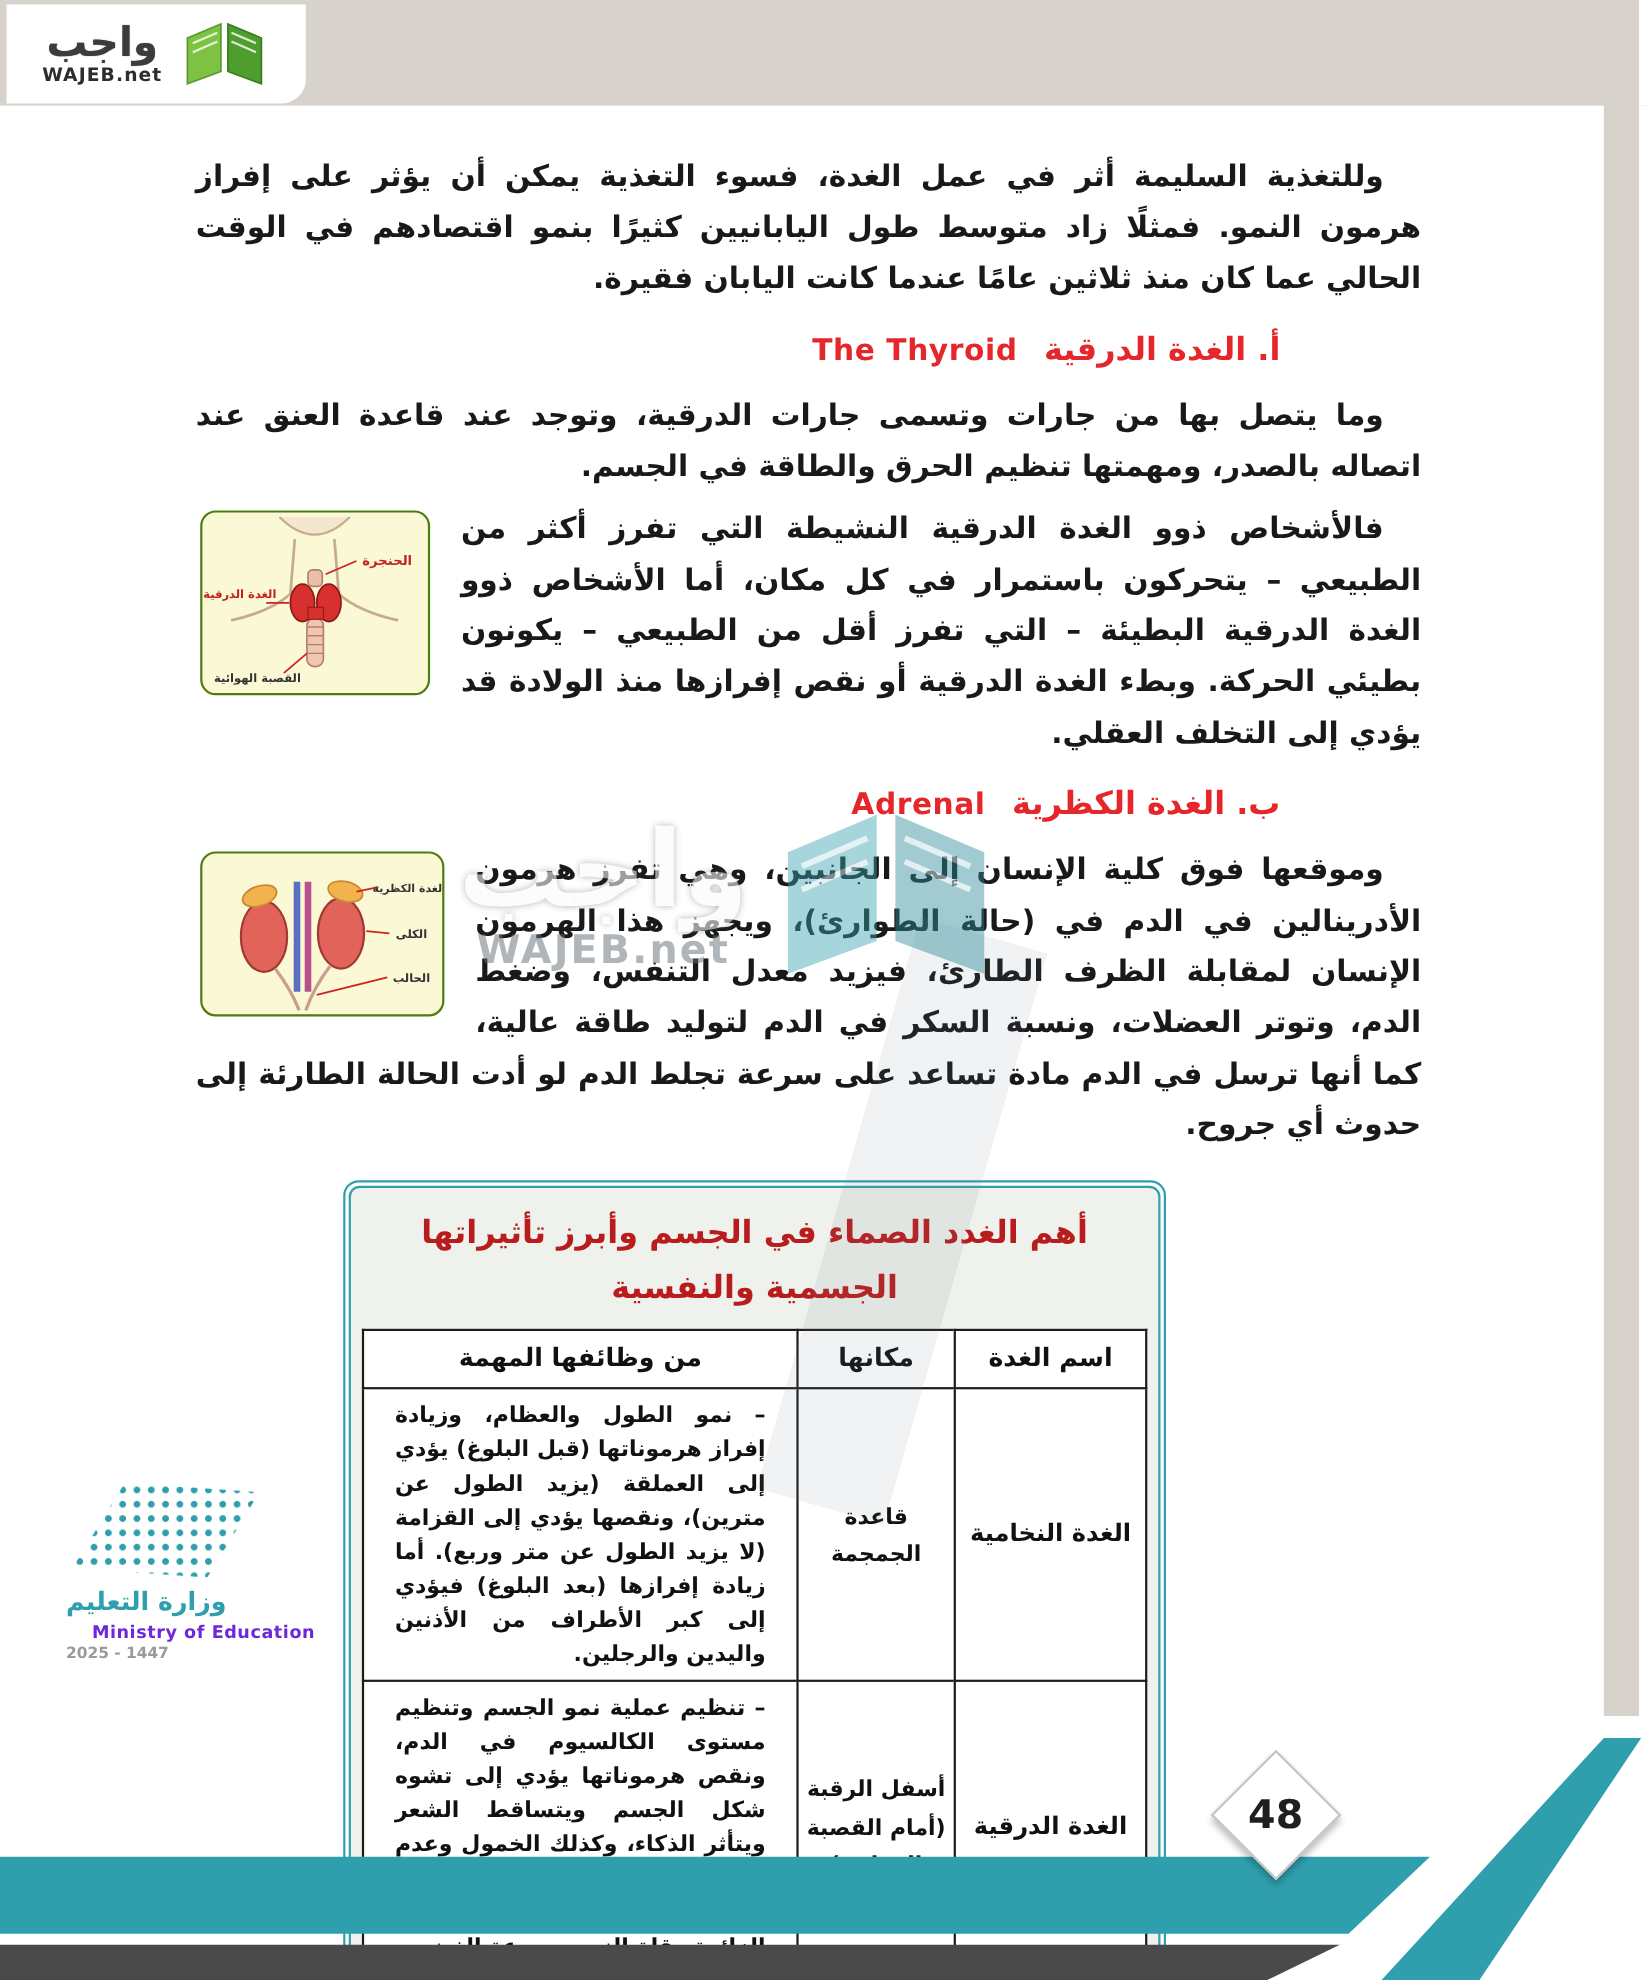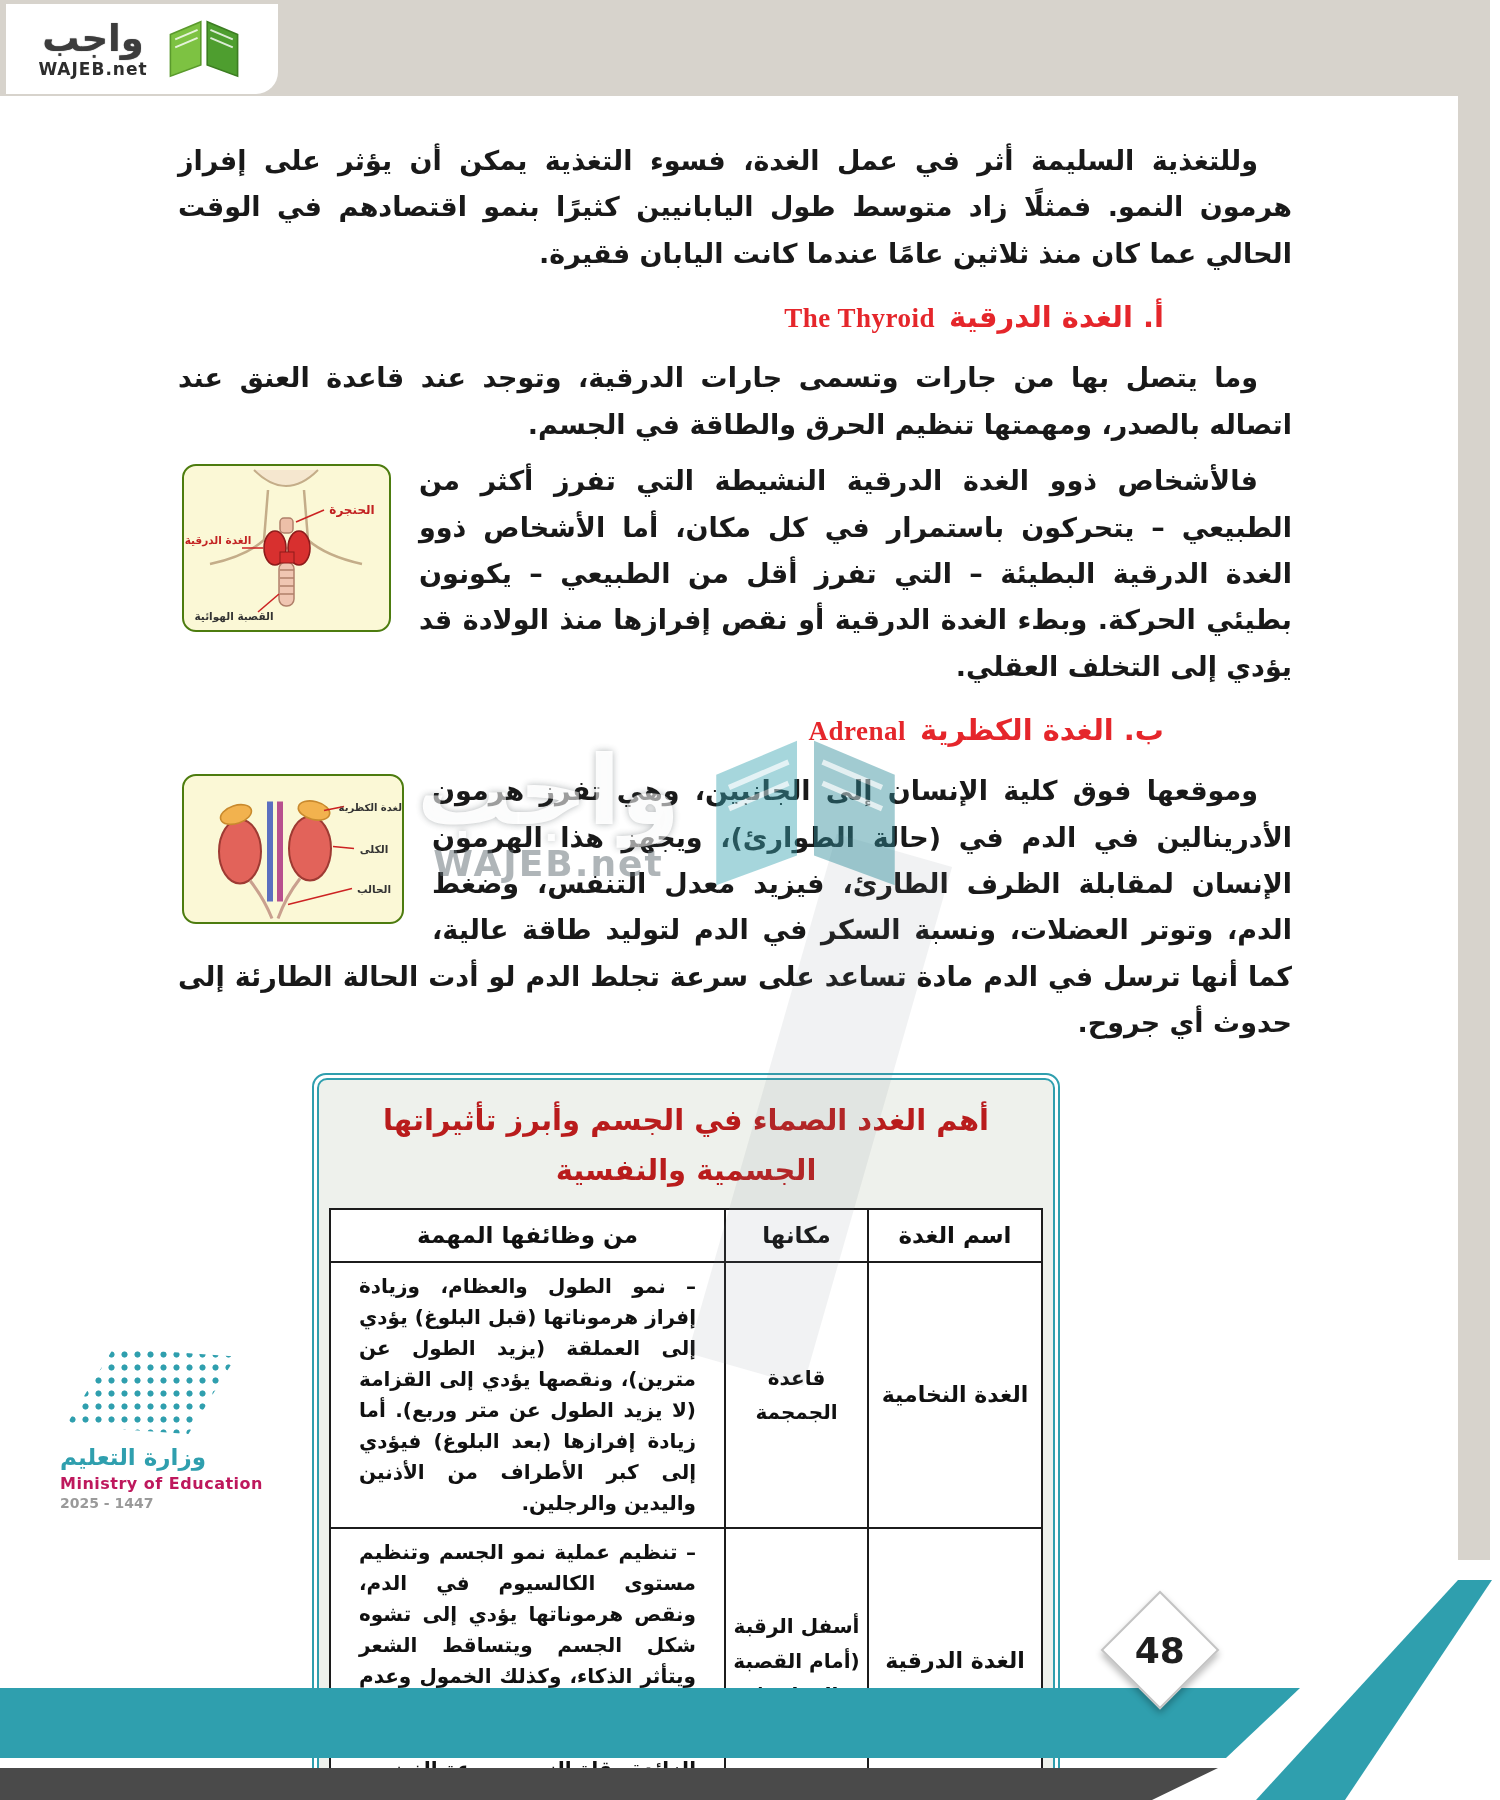--- a/index.html
+++ b/index.html
@@ -18,21 +18,21 @@
   .logo-book{width:84px;height:64px;}
   .logo-text{text-align:center;direction:rtl;}
   .logo-ar{font-size:37px;font-weight:bold;color:#3c3c3c;line-height:1;text-shadow:0 0 1px #777;}
   .logo-en{font-size:17px;font-weight:bold;color:#2d2d2d;letter-spacing:1px;margin-top:2px;}
 
   
   .content{position:absolute;top:138px;left:178px;width:1114px;direction:rtl;
     color:#191919;font-size:27px;font-weight:bold;line-height:1.72;text-align:justify;}
   .para{margin:0 0 10px 0;text-indent:34px;}
   .heading{margin:16px 128px 12px 0;color:#e5262b;font-size:29px;font-weight:bold;text-indent:0;}
-  .heading .en{font-size:27px;letter-spacing:.5px;margin-right:4px;font-family:Liberation Serif, serif;}
+  .heading .en{font-size:27px;letter-spacing:.5px;margin-right:14px;}
   .clear{clear:both;}
 
   
   .figure{float:left;background:#fbf8d6;border:2px solid #4d7c0f;border-radius:14px;
     margin:6px 28px 10px 4px;overflow:hidden;}
   .fig-thyroid{width:205px;height:164px;}
   .fig-adrenal{width:218px;height:146px;}
   .figure svg{display:block;width:100%;height:100%;}
   .lbl{font-family:"DejaVu Sans",sans-serif;font-weight:bold;}
 
@@ -60,21 +60,21 @@
   .wm-en{font-size:36px;font-weight:bold;color:rgba(100,112,118,.85);letter-spacing:2px;margin-top:4px;}
   .ribbon{position:absolute;left:760px;top:840px;width:120px;height:540px;
     background:rgba(120,130,135,.10);transform:rotate(16deg);z-index:29;pointer-events:none;}
 
   
   .ministry{position:absolute;left:60px;top:1348px;width:250px;z-index:10;}
   .dots{width:170px;height:86px;margin-left:6px;
     background-image:radial-gradient(circle,#2f9fae 2.7px,transparent 3.4px);
     background-size:13px 13px;clip-path:polygon(28% 0,100% 10%,72% 100%,0 90%);}
   .ministry-ar{font-size:23px;font-weight:bold;color:#2f9fae;margin-top:10px;}
-  .ministry-en{font-size:16px;color:#be185d;font-weight:bold;margin-top:4px;letter-spacing:.5px;}
+  .ministry-en{font-size:16px;color:#6d28d9;font-weight:bold;margin-top:4px;letter-spacing:.5px;text-align:center;}
   .ministry-year{font-size:14px;color:#9a9a9a;font-weight:bold;margin-top:2px;}
 
   
   .bottom-art{position:absolute;left:0;top:1580px;width:1500px;height:220px;z-index:5;}
   .page-num{position:absolute;left:1118px;top:1608px;width:80px;height:80px;background:#ffffff;
     border:2px solid #c3c3c3;transform:rotate(45deg);z-index:20;
     box-shadow:3px 3px 7px rgba(0,0,0,.28);display:flex;align-items:center;justify-content:center;}
   .page-num span{transform:rotate(-45deg);font-size:36px;font-weight:bold;color:#1f1f1f;}
 </style>
 </head>

